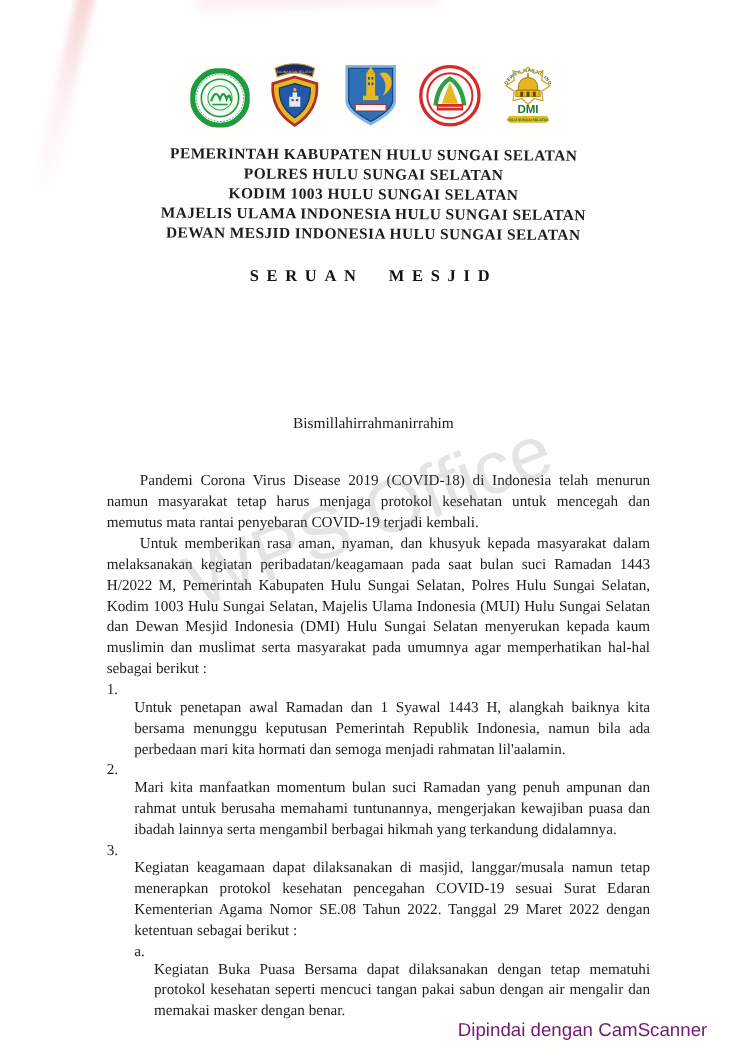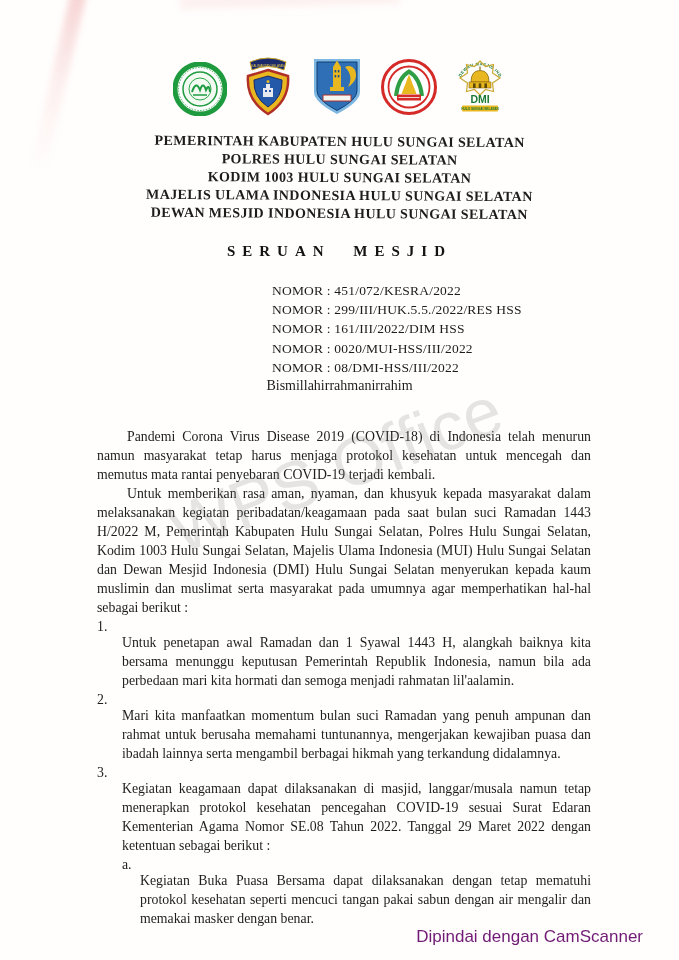--- a/index.html
+++ b/index.html
@@ -157,27 +157,20 @@
   <div class="header-block">
     <div>PEMERINTAH KABUPATEN HULU SUNGAI SELATAN</div>
     <div>POLRES HULU SUNGAI SELATAN</div>
     <div>KODIM 1003 HULU SUNGAI SELATAN</div>
     <div>MAJELIS ULAMA INDONESIA HULU SUNGAI SELATAN</div>
     <div>DEWAN MESJID INDONESIA HULU SUNGAI SELATAN</div>
   </div>
 
   <div class="doc-title">SERUAN MESJID</div>
 
-  <div class="nomor-block">
-    <div>NOMOR : 451/072/KESRA/2022</div>
-    <div>NOMOR : 299/III/HUK.5.5./2022/RES HSS</div>
-    <div>NOMOR : 161/III/2022/DIM HSS</div>
-    <div>NOMOR : 0020/MUI-HSS/III/2022</div>
-    <div>NOMOR : 08/DMI-HSS/III/2022</div>
-  </div>
 
   <div class="opening">
     <div>Bismillahirrahmanirrahim</div>
   </div>
 
   <div class="body-block">
     <p class="para">Pandemi Corona Virus Disease 2019 (COVID-18) di Indonesia telah menurun namun masyarakat tetap harus menjaga protokol kesehatan untuk mencegah dan memutus mata rantai penyebaran COVID-19 terjadi kembali.</p>
     <p class="para">Untuk memberikan rasa aman, nyaman, dan khusyuk kepada masyarakat dalam melaksanakan kegiatan peribadatan/keagamaan pada saat bulan suci Ramadan 1443 H/2022 M, Pemerintah Kabupaten Hulu Sungai Selatan, Polres Hulu Sungai Selatan, Kodim 1003 Hulu Sungai Selatan, Majelis Ulama Indonesia (MUI) Hulu Sungai Selatan dan Dewan Mesjid Indonesia (DMI) Hulu Sungai Selatan menyerukan kepada kaum muslimin dan muslimat serta masyarakat pada umumnya agar memperhatikan hal-hal sebagai berikut :</p>
 
     <div class="list-item">

